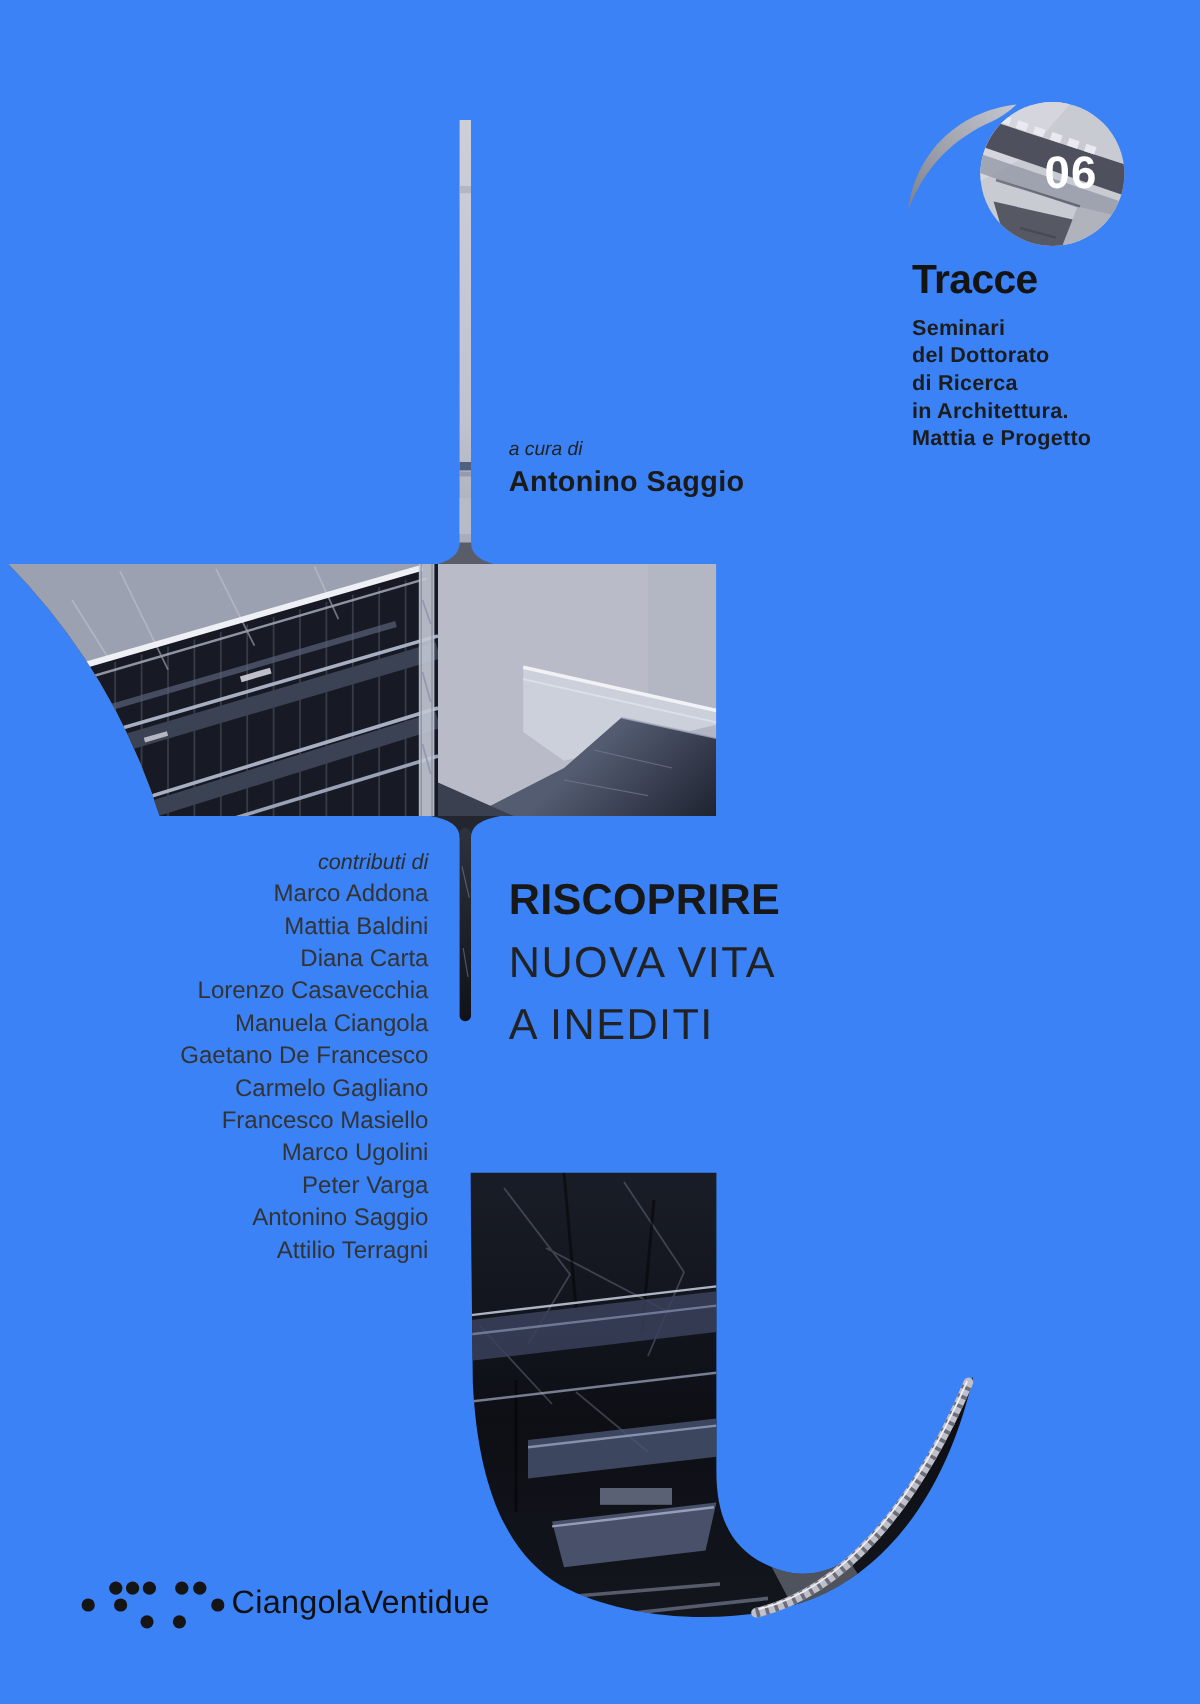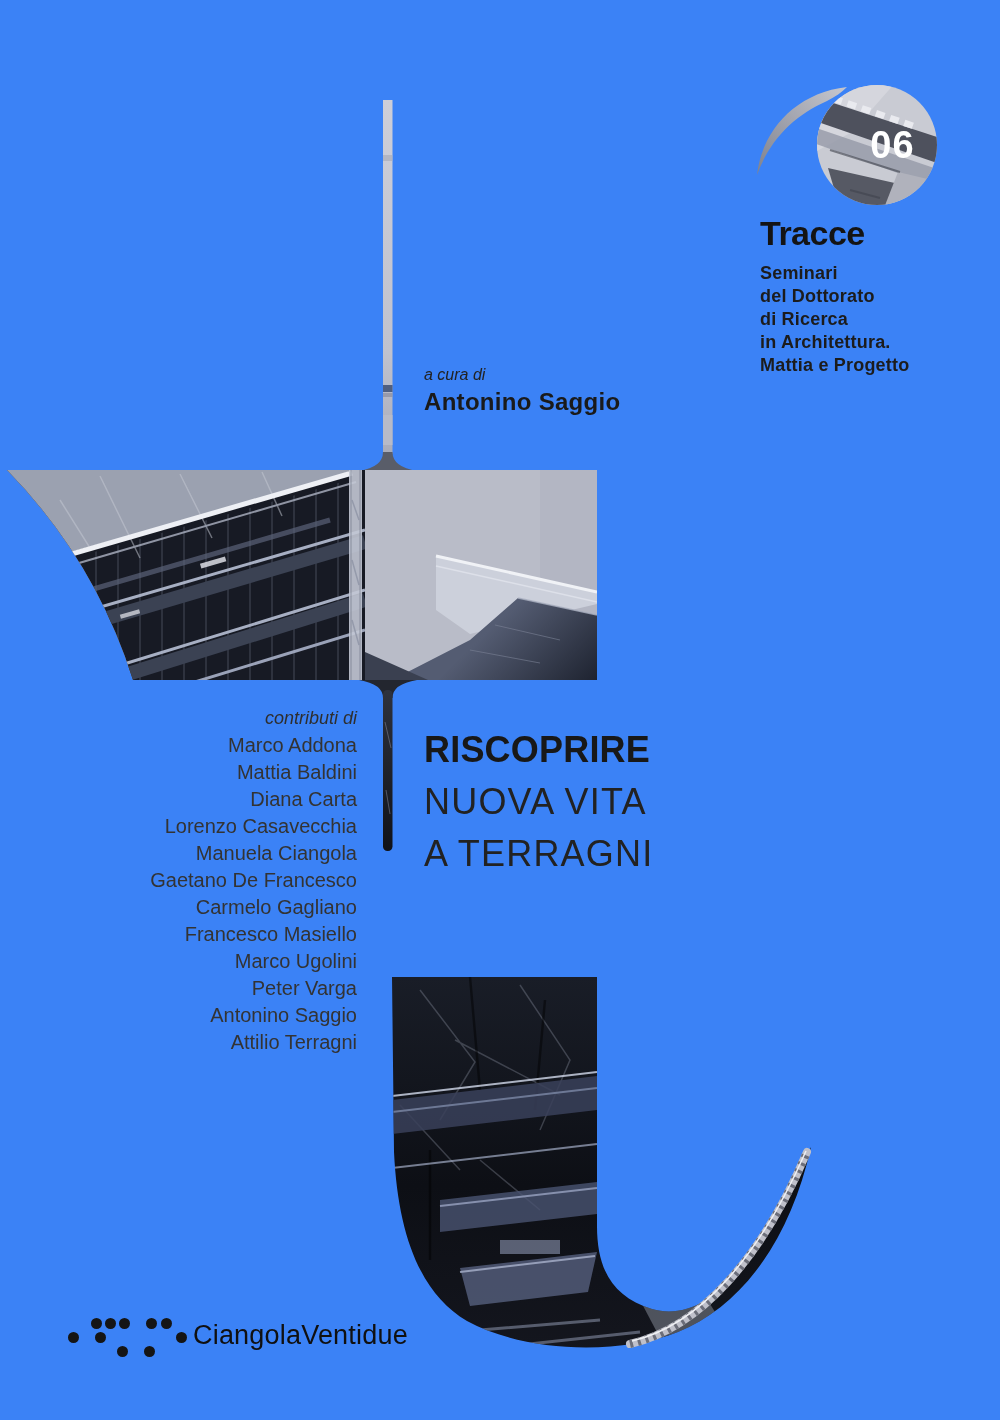--- a/index.html
+++ b/index.html
@@ -213,21 +213,21 @@
     <div>Francesco Masiello</div>
     <div>Marco Ugolini</div>
     <div>Peter Varga</div>
     <div>Antonino Saggio</div>
     <div>Attilio Terragni</div>
   </div>
 
   <div class="title">
     <div class="t-bold">RISCOPRIRE</div>
     <div class="t-light">NUOVA VITA</div>
-    <div class="t-light">A TERRAGNI</div>
+    <div class="t-light">A INEDITI</div>
   </div>
 
   <div class="publisher-dots">
     <div class="dot" style="left:91px;top:1318px;"></div>
     <div class="dot" style="left:105px;top:1318px;"></div>
     <div class="dot" style="left:119px;top:1318px;"></div>
     <div class="dot" style="left:146px;top:1318px;"></div>
     <div class="dot" style="left:161px;top:1318px;"></div>
     <div class="dot" style="left:68px;top:1332px;"></div>
     <div class="dot" style="left:95px;top:1332px;"></div>

